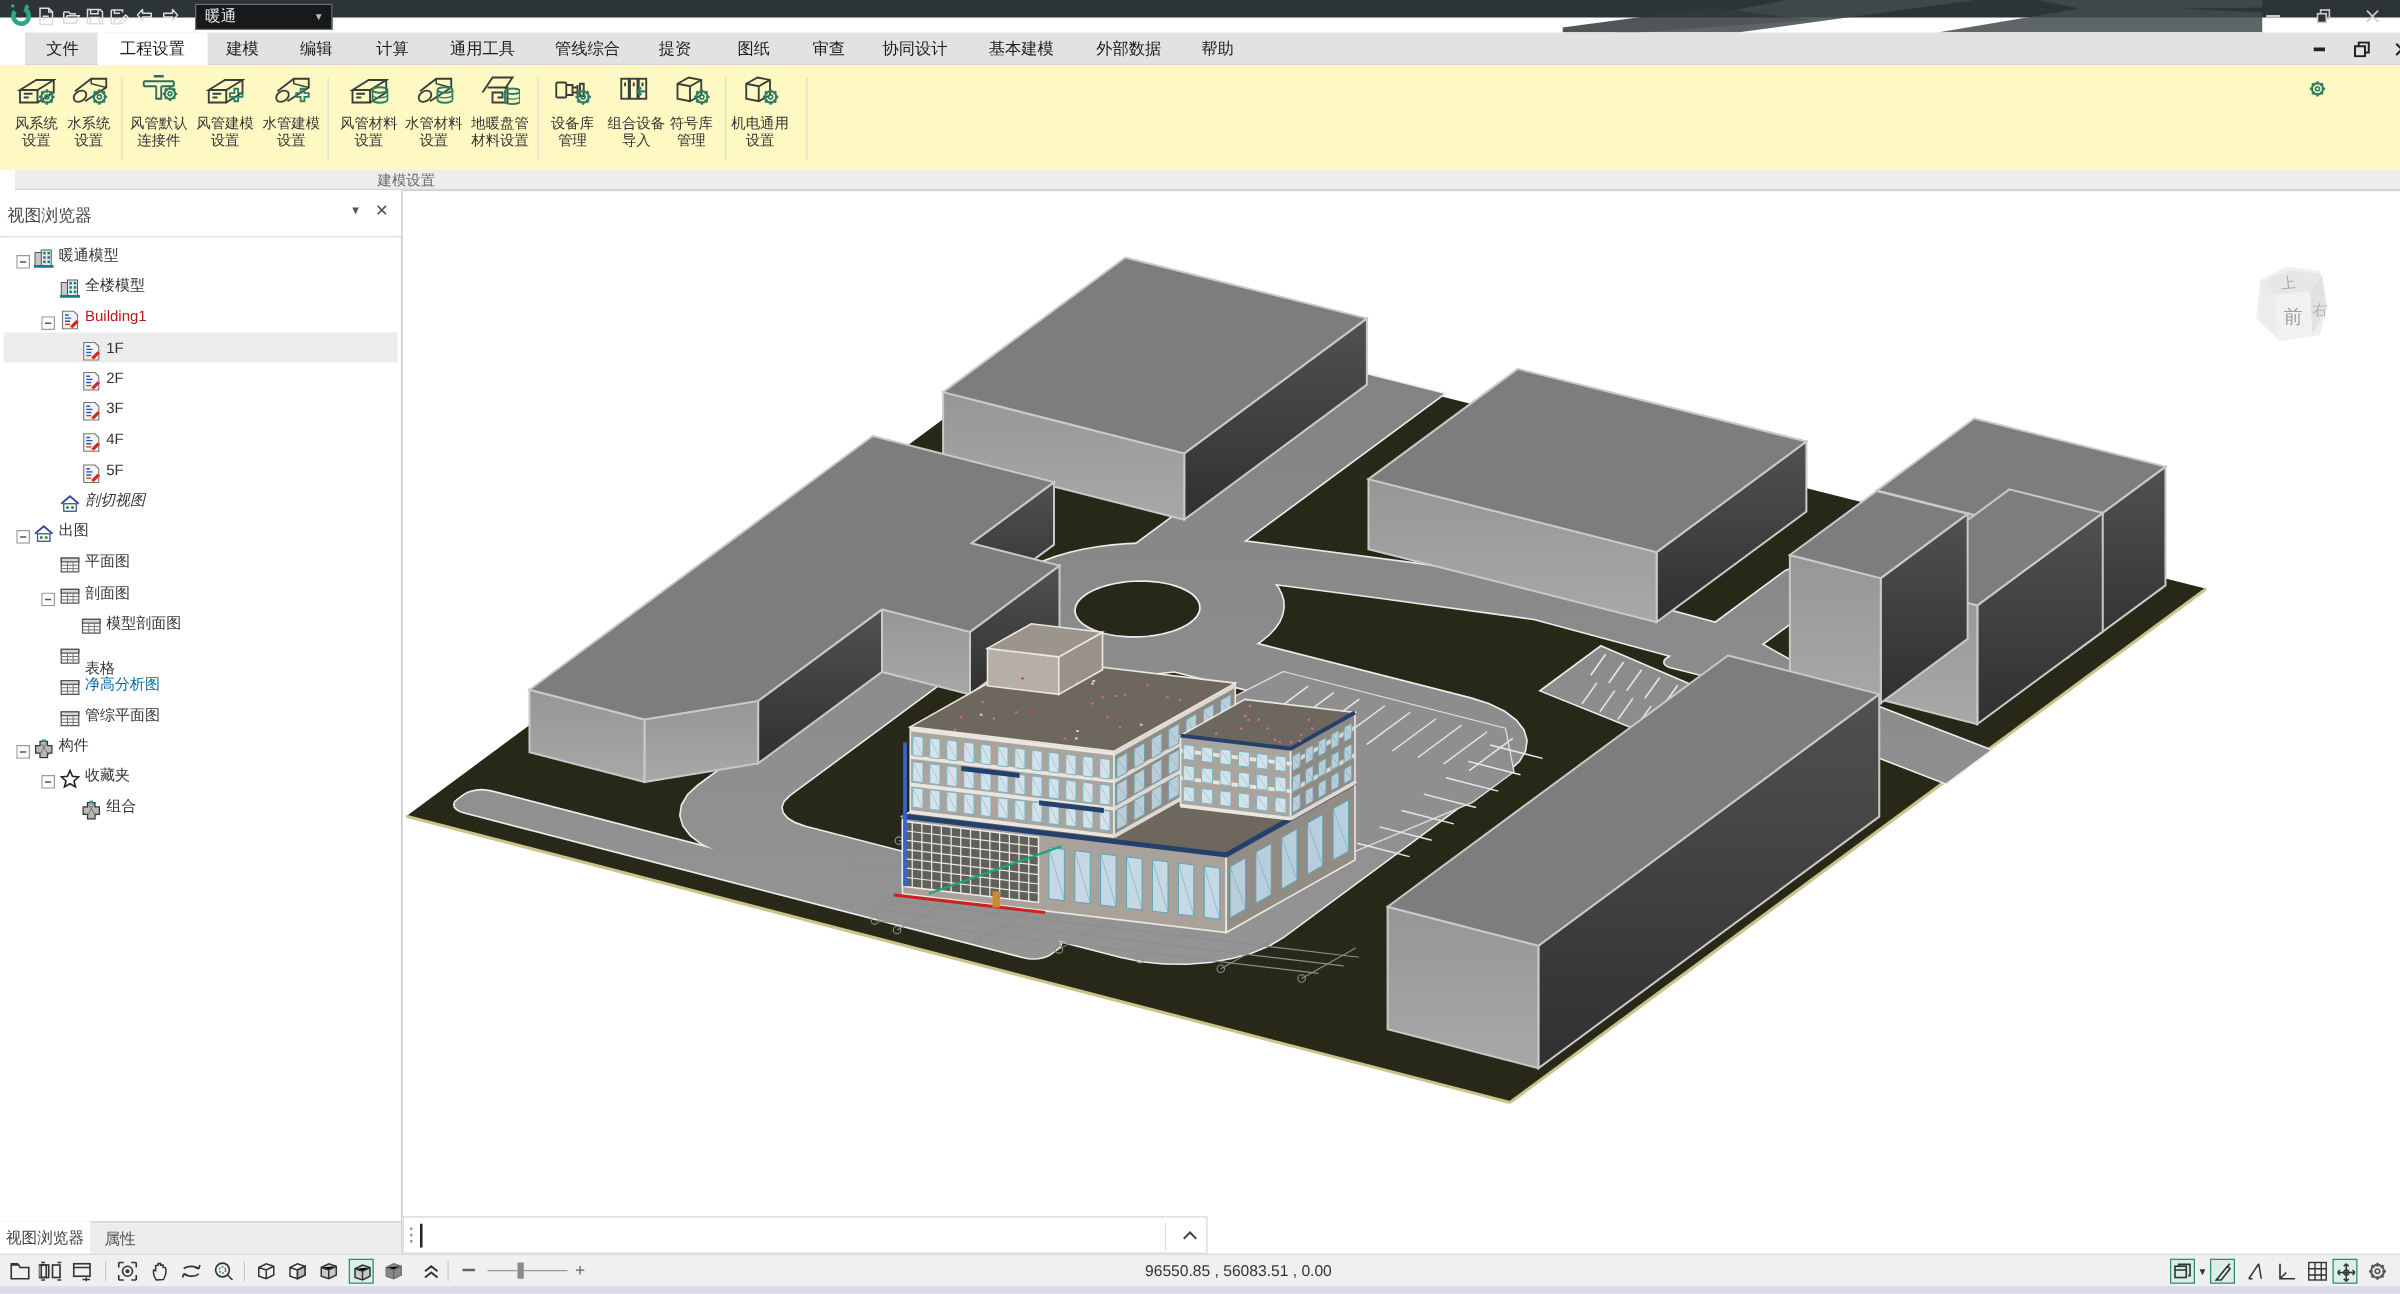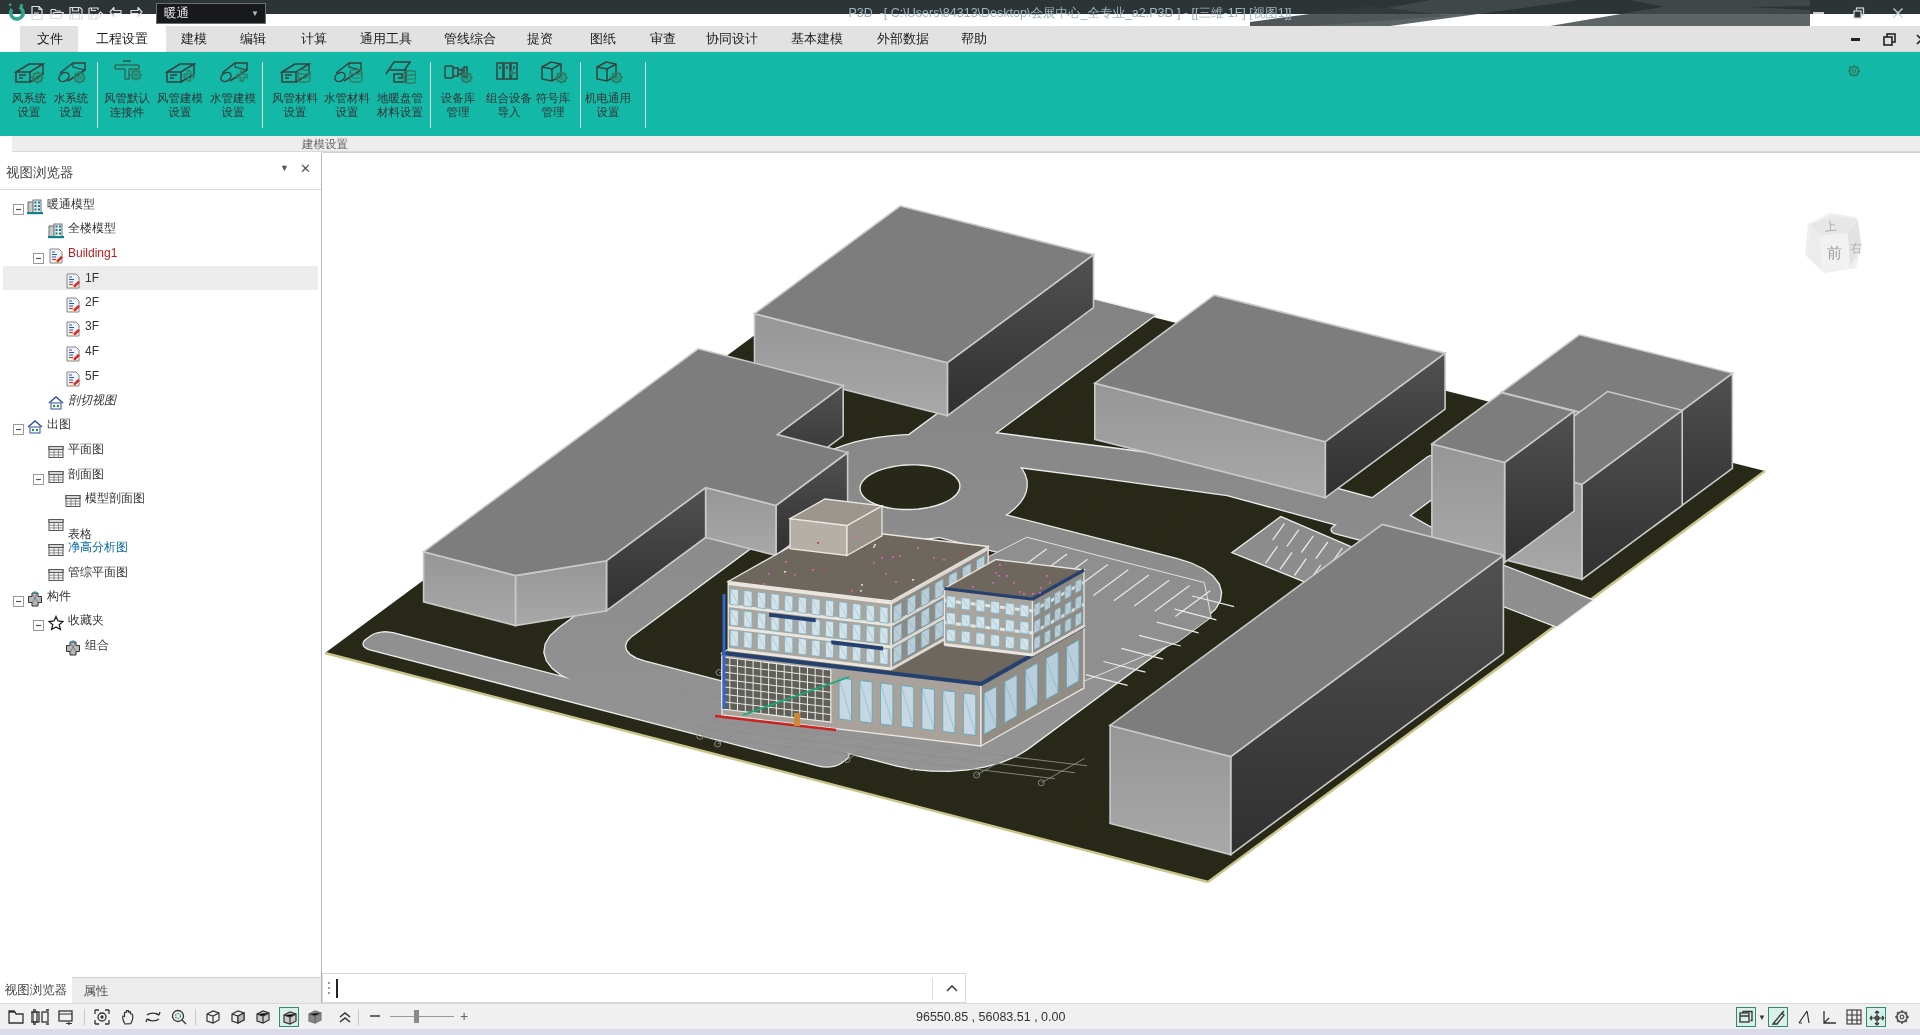--- a/index.html
+++ b/index.html
@@ -1,19 +1,19 @@
 <!DOCTYPE html>
 <html><head><meta charset="utf-8"><title>P3D</title><style>
 *{margin:0;padding:0;box-sizing:border-box;}
 html,body{width:1920px;height:1035px;overflow:hidden;font-family:"Liberation Sans",sans-serif;}
 .titlebar{position:absolute;left:0;top:0;width:1920px;height:14px;background:#2d3435;}
 .title-text{position:absolute;left:0;right:0;top:5px;text-align:center;color:#9eb4bf;font-size:12.5px;}
 .menubar{position:absolute;left:0;top:26px;width:1920px;height:26px;background:#e2e2e2;border-bottom:1px solid #d5d5d5;margin-left:20px;}
 .menu-item{position:absolute;top:0;height:26px;line-height:26px;font-size:13px;color:#1b1b1b;text-align:center;}
-.ribbon{position:absolute;left:0;top:52px;width:1920px;height:84px;background:#14b8a6;}
+.ribbon{position:absolute;left:0;top:52px;width:1920px;height:84px;background:#fef9c3;}
 .ribbon-label{position:absolute;left:12px;top:136px;width:1920px;height:16px;background:#ededed;border-bottom:1px solid #d8d8d8;font-size:11.5px;color:#666;}
 .rbtn{position:absolute;top:6px;width:50px;text-align:center;}
 .rbtn .cap{font-size:11.5px;color:#333;line-height:13.5px;margin-top:2px;}
 .rsep{position:absolute;top:10px;width:1px;height:66px;background:#d9d9d9;}
 .panel{position:absolute;left:0;top:153px;width:322px;height:850px;background:#ffffff;border-right:1px solid #b9b9b9;}
 .panel-hd{position:absolute;left:0;top:0;width:321px;height:36px;background:#ffffff;}
 .panel-title{position:absolute;left:6px;top:11px;font-size:13.5px;color:#454545;}
 .tree{position:absolute;left:3px;top:37px;width:315px;height:785px;background:#fff;font-size:12px;color:#333;}
 .trow{position:absolute;left:0;width:315px;height:24px;line-height:24px;white-space:nowrap;}
 .tabs{position:absolute;left:0;top:824px;width:321px;height:27px;background:#ececec;border-top:1px solid #d0d0d0;font-size:12.5px;color:#444;}
@@ -67,21 +67,20 @@
     <svg width="560" height="26" viewBox="0 0 560 26" style="position:absolute;right:110px;top:0;opacity:0.85" xmlns="http://www.w3.org/2000/svg">
       <g fill="#434b4d">
         <polygon points="40,26 180,0 330,0 140,26"></polygon>
         <polygon points="300,26 430,4 560,10 560,26"></polygon>
         <polygon points="380,0 560,0 560,6 420,8"></polygon>
       </g>
       <g fill="#333a3c">
         <polygon points="0,22 120,6 200,16 60,26 0,26"></polygon>
       </g>
     </svg>
-    <div class="title-text" style="padding-left:220px;">P3D&nbsp; -[ C:\Users\84313\Desktop\会展中心_全专业_a2.P3D ] - [[三维-1F] [视图1]]</div>
     <div style="position:absolute;right:96px;top:12px;width:11px;height:2px;background:#c9cecf;"></div>
     <svg width="12" height="12" viewBox="0 0 12 12" style="position:absolute;right:55px;top:7px" xmlns="http://www.w3.org/2000/svg">
       <rect x="3.5" y="1" width="7" height="7" fill="none" stroke="#c9cecf" stroke-width="1.3"></rect>
       <rect x="1" y="4" width="7" height="7" fill="#2d3435" stroke="#c9cecf" stroke-width="1.3"></rect>
     </svg>
     <svg width="12" height="12" viewBox="0 0 12 12" style="position:absolute;right:16px;top:7px" xmlns="http://www.w3.org/2000/svg">
       <path d="M1.5,1.5 L10.5,10.5 M10.5,1.5 L1.5,10.5" stroke="#c9cecf" stroke-width="1.4"></path>
     </svg>
   </div>
 <div class="menubar">

